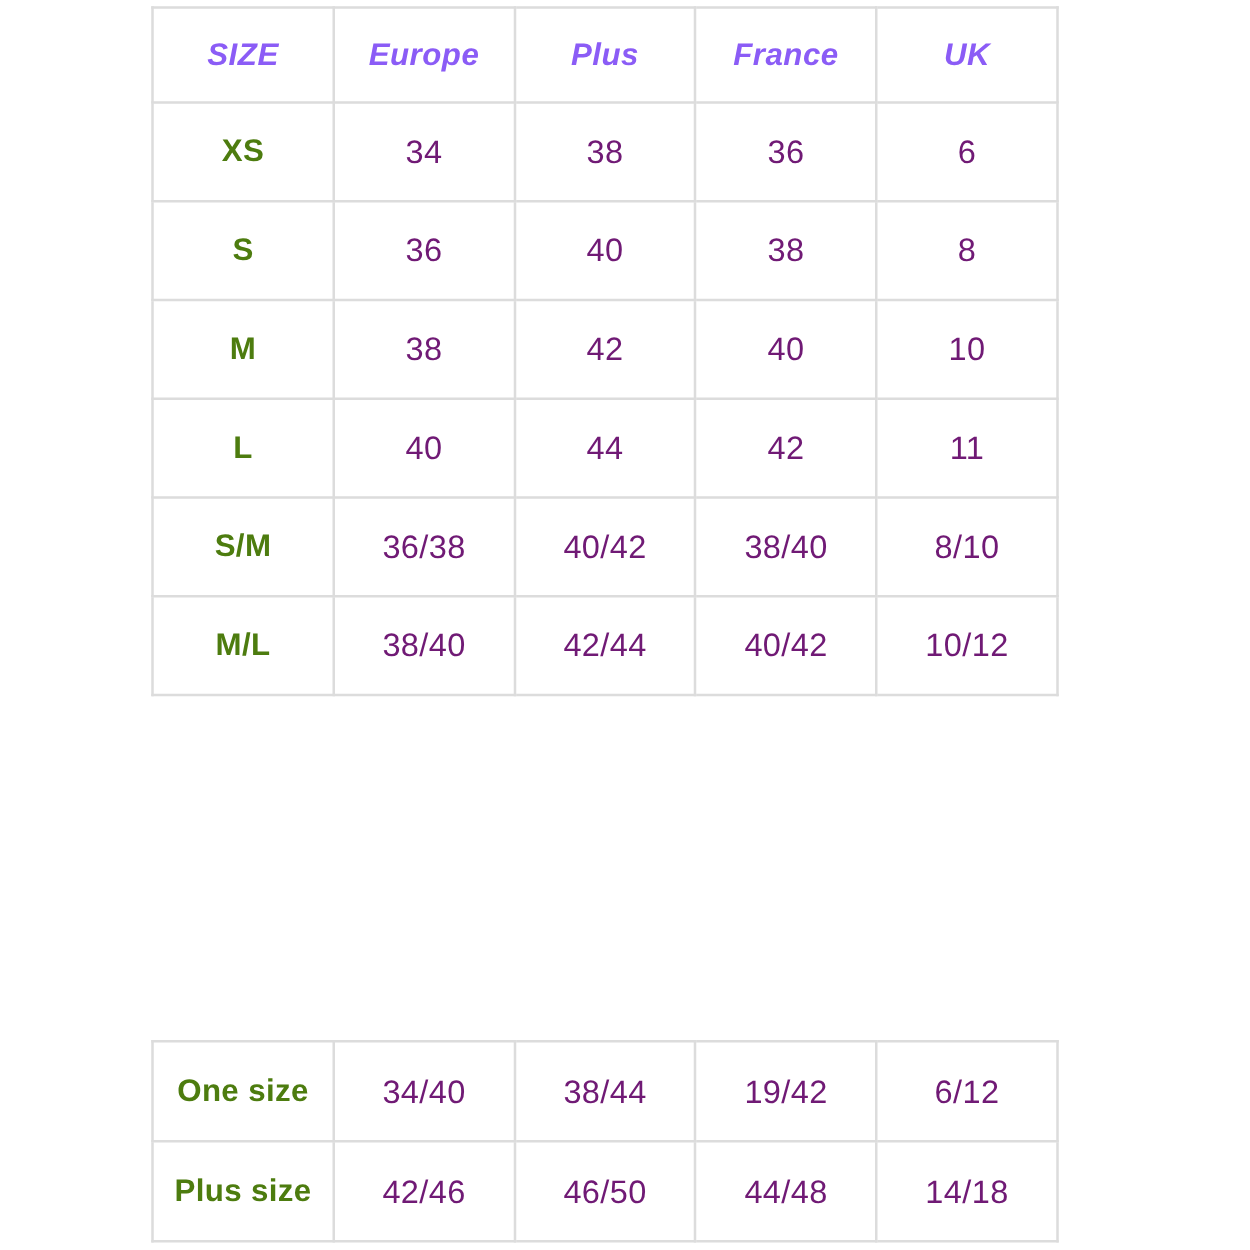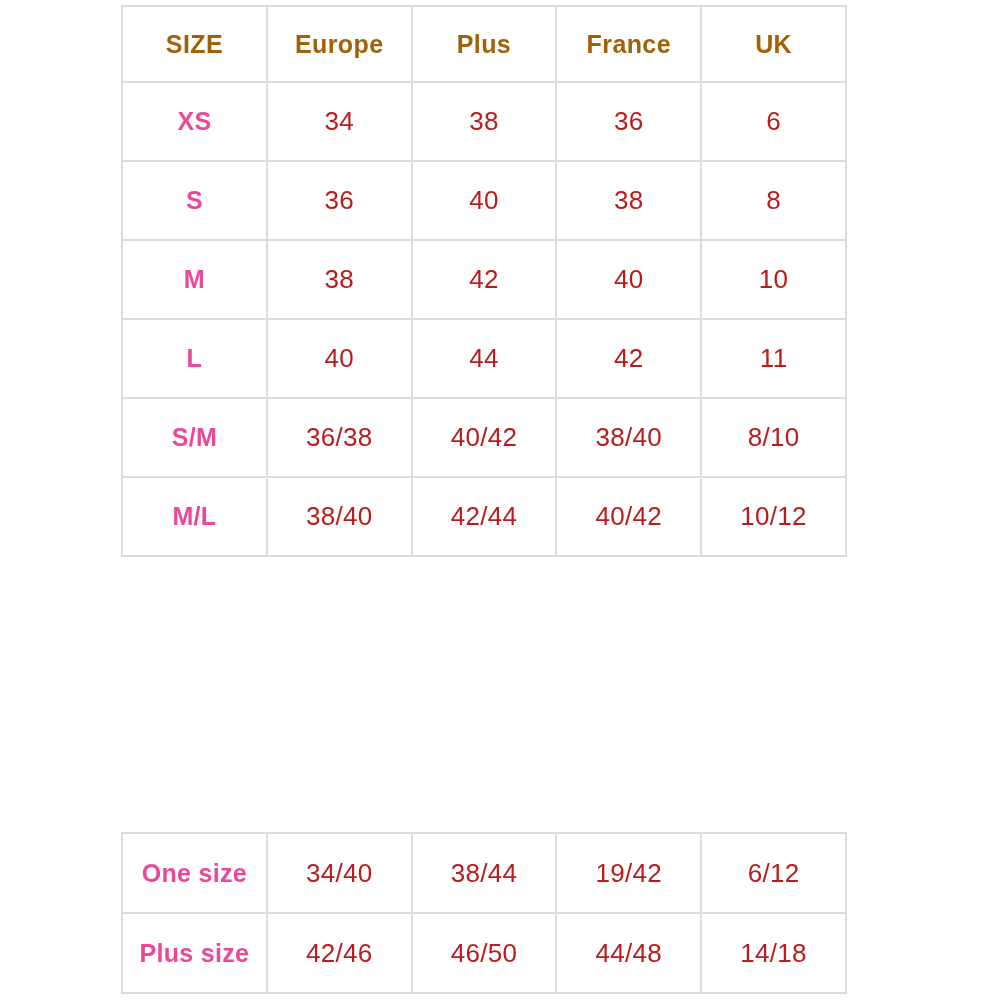--- a/index.html
+++ b/index.html
@@ -28,34 +28,35 @@
     border: 2px solid #dcdcdc;
     text-align: center;
     vertical-align: middle;
     padding: 0;
     overflow: hidden;
     white-space: nowrap;
   }
   .hdr-cell {
     font-size: 25px;
     font-weight: bold;
-    color: #a16207;
+    color: #8b5cf6;
     letter-spacing: 0.4px;
+    font-style: italic;
   }
   .size-cell {
     font-size: 25px;
     font-weight: bold;
-    color: #ec4899;
+    color: #4d7c0f;
     letter-spacing: 0.3px;
     text-align: center;
   }
   .val-cell {
     font-size: 26px;
     font-weight: normal;
-    color: #b91c1c;
+    color: #701a75;
     letter-spacing: 0.3px;
   }
   #main-table tr.hdr-row   { height: 76px; }
   #main-table tr.data-row  { height: 79px; }
   #secondary-table tr.data-row { height: 80px; }
 </style>
 </head>
 <body>
 
 <div class="page">

